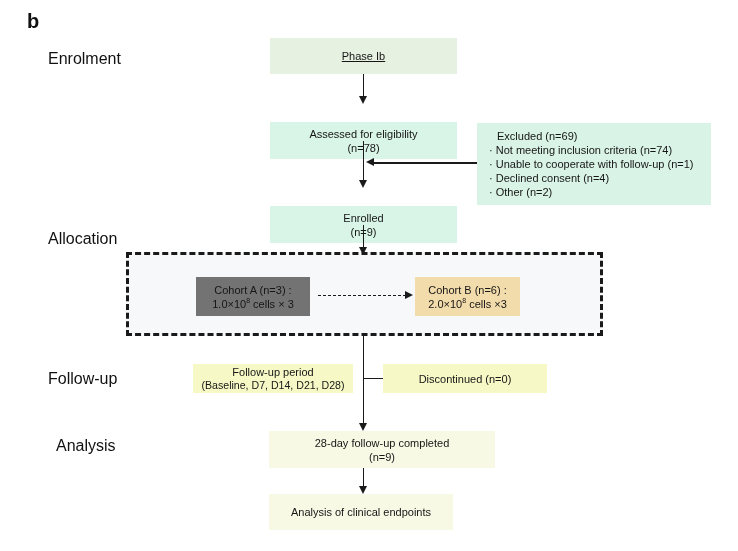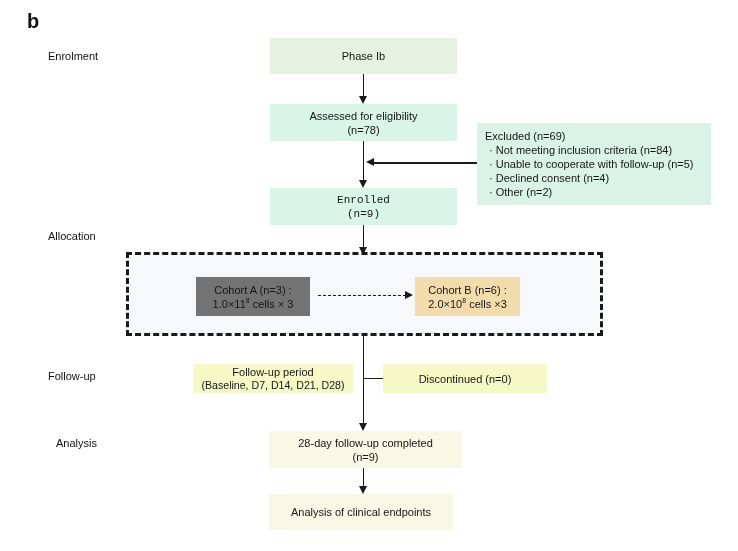--- a/index.html
+++ b/index.html
@@ -1,35 +1,35 @@
 <!DOCTYPE html>
 <html><head>
 <meta charset="utf-8">
 <style>
   html,body{margin:0;padding:0;background:#ffffff;}
   #canvas{
     position:relative;width:738px;height:551px;background:#ffffff;overflow:hidden;
     font-family:"Liberation Sans","DejaVu Sans",sans-serif;color:#1c1c1c;
   }
   .panel-label{position:absolute;font-size:20px;font-weight:bold;color:#111;}
-  .stage-label{position:absolute;font-size:11px;color:#111;}
+  .stage-label{position:absolute;font-size:16px;color:#111;}
   .box{
     position:absolute;display:flex;flex-direction:column;align-items:center;justify-content:center;
     font-size:11px;line-height:14px;text-align:center;color:#161616;
   }
   .box.phase{background:#e6f1e1;}
-  .box.mint{background:#d9f5e7;}
+  .box.mint{background:#d9f5e7;margin-top:18px;}
   .box.mintx{background:#d9f3e6;}
   .box.green-a{background:#737373;}
   .box.tan-b{background:#f3dcab;}
   .box.yellow{background:#f6f9c6;}
   .box.cream{background:#f8f9e4;}
   .box.left-align{align-items:flex-start;text-align:left;}
   .excluded-list{margin:0;padding:0 0 0 12px;list-style:none;}
-  .excluded-title{padding-left:8px;text-align:center;}
+  .excluded-title{padding-left:20px;text-align:center;}
   sup{font-size:7px;line-height:0;vertical-align:super;}
   .vline{position:absolute;width:1.5px;background:#1a1a1a;}
   .hline{position:absolute;height:1.5px;background:#1a1a1a;}
   .dline{position:absolute;height:0;border-top:1.5px dashed #1a1a1a;}
   .tri-down{position:absolute;width:0;height:0;border-left:4.5px solid transparent;border-right:4.5px solid transparent;border-top:8px solid #1a1a1a;}
   .tri-left{position:absolute;width:0;height:0;border-top:4.5px solid transparent;border-bottom:4.5px solid transparent;border-right:8px solid #1a1a1a;}
   .tri-right{position:absolute;width:0;height:0;border-top:4.5px solid transparent;border-bottom:4.5px solid transparent;border-left:8px solid #1a1a1a;}
   .alloc-panel{position:absolute;left:126px;top:252px;width:471px;height:78px;background:#f6f8f9;border:3px dashed #1a1a1a;}
   .small-line2{font-size:10.6px;}
 </style>
@@ -40,64 +40,64 @@
 
   <div class="panel-label" style="left:27px;top:10px;">b</div>
 
   <div class="stage-label" style="left:48px;top:50px;">Enrolment</div>
   <div class="stage-label" style="left:48px;top:230px;">Allocation</div>
   <div class="stage-label" style="left:48px;top:370px;">Follow-up</div>
   <div class="stage-label" style="left:56px;top:437px;">Analysis</div>
 
   <div class="alloc-panel"></div>
 
-  <div class="box phase" style="left:270px;top:38px;width:187px;height:36px;">
+  <div class="box phase" style="left:270px;top:38px;width:187px;height:36px;text-decoration:underline;">
     <div>Phase Ib</div>
   </div>
 
   <div class="box mint" style="left:270px;top:104px;width:187px;height:37px;">
     <div>Assessed for eligibility</div>
     <div>(n=78)</div>
   </div>
 
   <div class="box mintx left-align" style="left:477px;top:123px;width:234px;height:82px;">
     <div class="excluded-title">Excluded (n=69)</div>
     <div class="excluded-list">
-      <div>· Not meeting inclusion criteria (n=84)</div>
-      <div>· Unable to cooperate with follow-up (n=5)</div>
+      <div>· Not meeting inclusion criteria (n=74)</div>
+      <div>· Unable to cooperate with follow-up (n=1)</div>
       <div>· Declined consent (n=4)</div>
       <div>· Other (n=2)</div>
     </div>
   </div>
 
-  <div class="box mint" style="left:270px;top:188px;width:187px;height:37px;font-family:Liberation Mono, monospace;">
+  <div class="box mint" style="left:270px;top:188px;width:187px;height:37px;">
     <div>Enrolled</div>
     <div>(n=9)</div>
   </div>
 
   <div class="box green-a" style="left:196px;top:277px;width:114px;height:39px;">
     <div>Cohort A (n=3) :</div>
-    <div><span>1.0×11</span><sup>8</sup><span> cells × 3</span></div>
+    <div><span>1.0×10</span><sup>8</sup><span> cells × 3</span></div>
   </div>
 
   <div class="box tan-b" style="left:415px;top:277px;width:105px;height:39px;">
     <div>Cohort B (n=6) :</div>
     <div><span>2.0×10</span><sup>8</sup><span> cells ×3</span></div>
   </div>
 
   <div class="box yellow" style="left:193px;top:364px;width:160px;height:29px;line-height:13px;">
     <div>Follow-up period</div>
     <div class="small-line2">(Baseline, D7, D14, D21, D28)</div>
   </div>
 
   <div class="box yellow" style="left:383px;top:364px;width:164px;height:29px;">
     <div>Discontinued (n=0)</div>
   </div>
 
-  <div class="box cream" style="left:269px;top:431px;width:193px;height:37px;">
+  <div class="box cream" style="left:269px;top:431px;width:226px;height:37px;">
     <div>28-day follow-up completed</div>
     <div>(n=9)</div>
   </div>
 
   <div class="box cream" style="left:269px;top:494px;width:184px;height:36px;">
     <div>Analysis of clinical endpoints</div>
   </div>
 
   <div class="vline" style="left:362.5px;top:74px;height:23px;"></div>
   <div class="tri-down" style="left:359px;top:96px;"></div>

